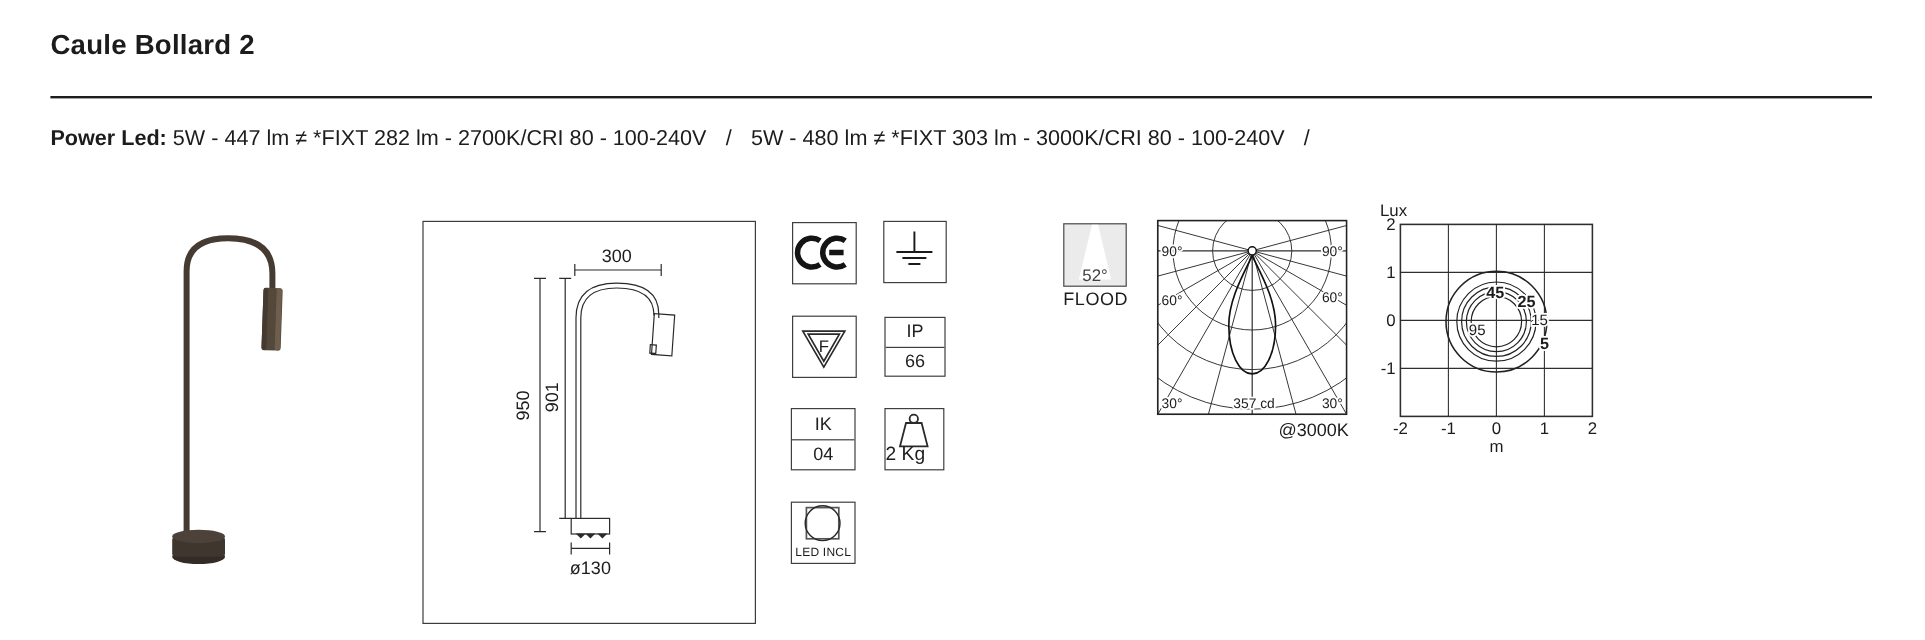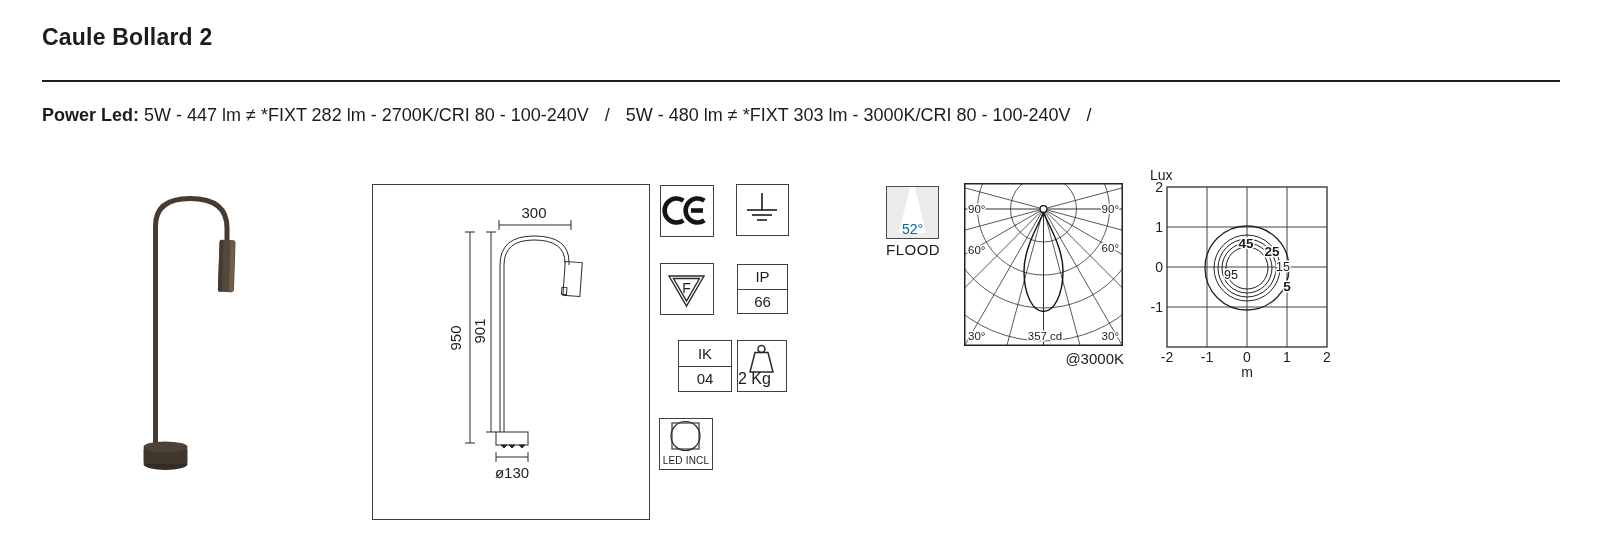--- a/index.html
+++ b/index.html
@@ -4,28 +4,28 @@
 <style>
   html,body{margin:0;padding:0;background:#fff;}
   #page{position:relative;width:1604px;height:533px;background:#ffffff;
         font-family:"Liberation Sans",sans-serif;color:#1c1c1c;overflow:hidden;border-radius:15px;}
   .abs{position:absolute;}
   .title{left:42px;top:24px;font-size:23px;font-weight:bold;letter-spacing:.2px;}
   .rule{left:42px;top:80px;width:1518px;height:2px;background:#1d1d1d;}
   .specs{left:42px;top:102px;font-size:18px;line-height:27px;white-space:nowrap;}
   .specs b{font-weight:bold;}
   .sep{display:inline-block;padding:0 16px;}
-  .dim-frame{left:352px;top:184px;width:276px;height:334px;border:1px solid #3c3c3c;margin-left:20px;}
+  .dim-frame{left:352px;top:184px;width:276px;height:334px;border:1px solid #3c3c3c;}
   .icon-box{position:absolute;border:1.5px solid #3f3f3f;background:#fff;box-sizing:border-box;}
   .split{display:flex;flex-direction:column;font-size:15px;color:#222;text-align:right;}
   .split .cell{flex:1;display:flex;align-items:center;justify-content:center;}
   .split .cell+.cell{border-top:1.5px solid #3f3f3f;}
   .beam-box{left:886px;top:186px;width:53px;height:53px;border:1px solid #4a4a4a;
             background:#ebebeb;box-sizing:border-box;}
-  .beam-angle{position:absolute;bottom:1px;left:0;width:100%;text-align:center;font-size:14px;color:#0369a1;}
+  .beam-angle{position:absolute;bottom:1px;left:0;width:100%;text-align:center;font-size:14px;color:#404040;}
   .flood-label{left:886px;top:241px;width:53px;text-align:center;font-size:15px;letter-spacing:.5px;}
   .k3000{left:964px;top:350px;width:160px;text-align:right;font-size:15px;}
   .weight-caption{position:absolute;bottom:3px;left:0;width:100%;text-align:left;font-size:16px;}
   .led-caption{position:absolute;bottom:3px;left:0;width:100%;text-align:center;font-size:10px;letter-spacing:.2px;}
   svg{display:block;}
   svg text{font-family:"Liberation Sans",sans-serif;fill:#1c1c1c;}
   .halo{paint-order:stroke;stroke:#ffffff;stroke-width:3px;}
 </style>
 </head>
 <body>
@@ -122,21 +122,21 @@
       </g>
       <text x="25.5" y="29" font-size="14" text-anchor="middle">F</text>
     </svg>
   </div>
 
   <div class="icon-box split" style="left:737px;top:264px;width:51px;height:50px;">
     <div class="cell">IP</div>
     <div class="cell">66</div>
   </div>
 
-  <div class="icon-box split" style="left:678px;top:340px;width:54px;height:52px;">
+  <div class="icon-box split" style="left:659px;top:340px;width:54px;height:52px;">
     <div class="cell">IK</div>
     <div class="cell">04</div>
   </div>
 
   <div class="icon-box" style="left:737px;top:340px;width:50px;height:52px;">
     <svg width="47" height="35" viewBox="0 0 47 35">
       <g fill="none" stroke="#2a2a2a" stroke-width="1.5">
         <circle cx="23.5" cy="8" r="3.5"></circle>
         <path d="M17,11.5 L30,11.5 L35,31 L12,31 Z"></path>
       </g>

